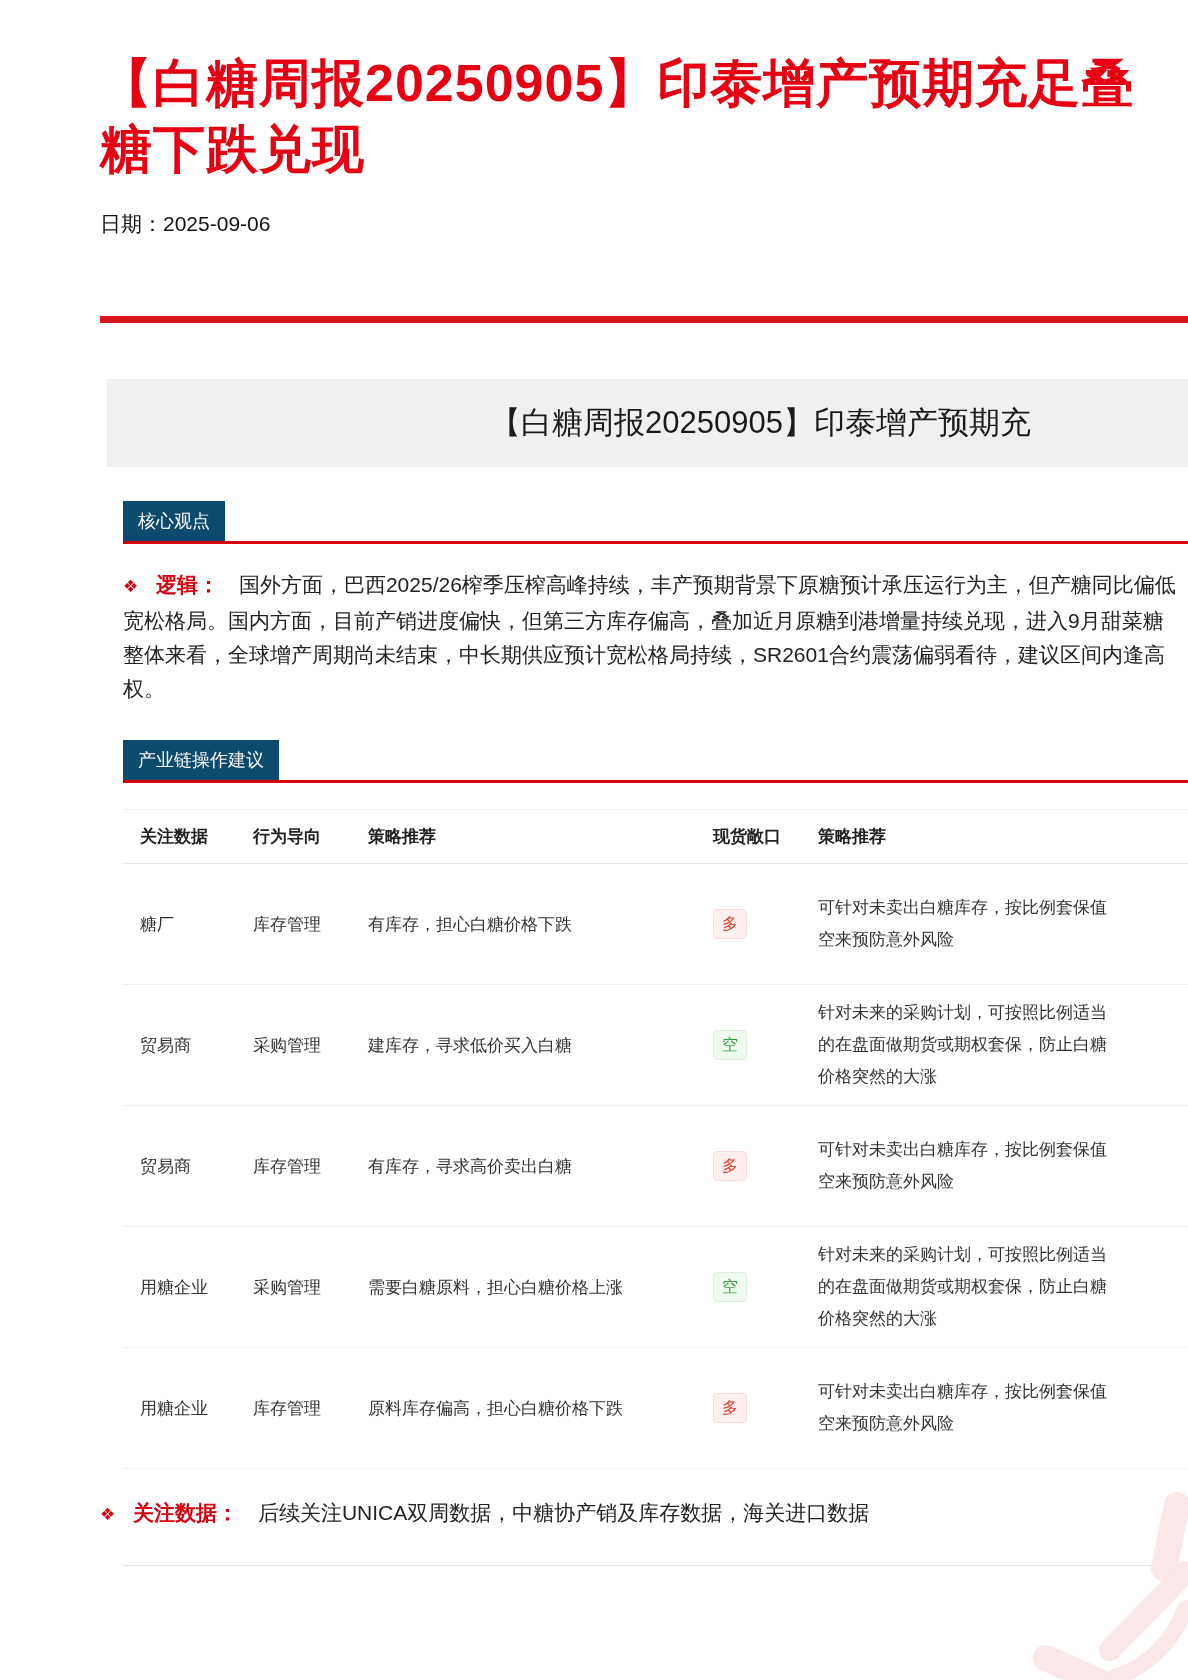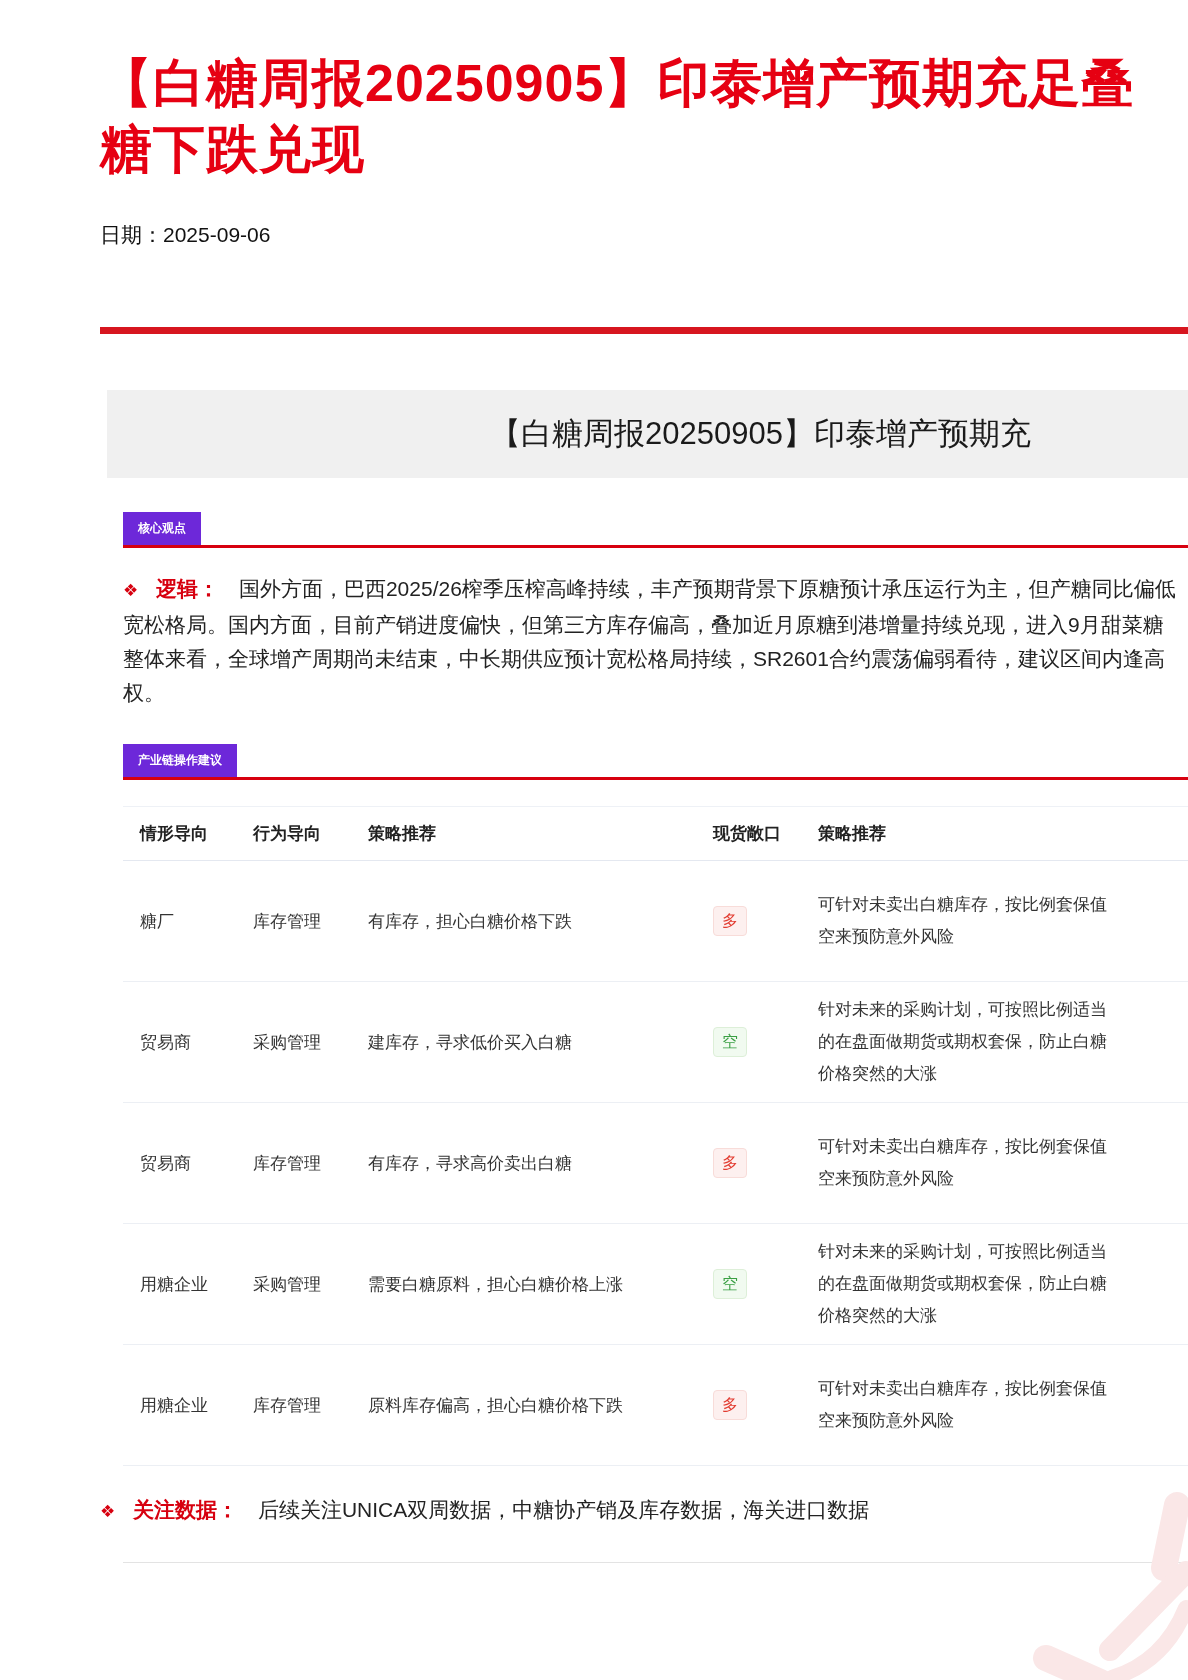--- a/index.html
+++ b/index.html
@@ -10,36 +10,36 @@
     font-family:"Liberation Sans","DejaVu Sans",sans-serif;
     color:#1a1a1a;
     position:relative;
   }
   .page { padding-left:100px; }
 
   
   .report-title { padding-top:50px; color:#e60012; font-size:52px; line-height:66px;
                   font-weight:700; letter-spacing:1px; }
   .report-title div { white-space:nowrap; }
-  .report-date { margin-top:39px; font-size:21px; color:#111111; }
+  .report-date { margin-top:28px; font-size:21px; color:#111111; }
 
   
   .red-rule { margin-top:78px; height:7px; width:1100px; background:#d7161f; }
 
   
   .banner { margin-top:56px; margin-left:7px; width:1090px; height:88px;
             background:#f0f0f0; overflow:hidden; }
   .banner-text { white-space:nowrap; line-height:88px; font-size:31px;
                  color:#1a1a1a; padding-left:383px; }
 
   
   .section { margin-left:23px; }
   .sec-label-row { margin-top:34px; border-bottom:3px solid #d7000f; width:1070px; }
-  .sec-label { display:inline-block; background:#6d28d9; color:#ffffff;
-               font-size:12px; font-weight:bold; padding:8px 15px; }
+  .sec-label { display:inline-block; background:#0c4a6e; color:#ffffff;
+               font-size:18px; font-weight:normal; padding:8px 15px; }
 
   
   .bullet-row { position:relative; margin-top:54px; font-size:21px; line-height:34px; }
   .bullet { color:#d7000f; font-size:17px; margin-right:12px; }
   .red-label { color:#d7000f; font-weight:bold; margin-right:14px; }
   .plain { color:#222222; }
   .contract { position:absolute; left:775px; top:0; white-space:nowrap; }
 
   .logic-block { margin-top:24px; font-size:21px; line-height:34px; color:#222222; }
   .logic-block .cont { white-space:nowrap; }
@@ -108,21 +108,21 @@
     </div>
   </div>
 
   <div class="section">
     <div class="sec-label-row">
       <span class="sec-label">产业链操作建议</span>
     </div>
 
     <div class="sg-table">
       <div class="t-row t-head">
-        <div class="cell">情形导向</div>
+        <div class="cell">关注数据</div>
         <div class="cell">行为导向</div>
         <div class="cell">策略推荐</div>
         <div class="cell">现货敞口</div>
         <div class="cell">策略推荐</div>
       </div>
 
       <div class="t-row t-body-row">
         <div class="cell">糖厂</div>
         <div class="cell">库存管理</div>
         <div class="cell">有库存，担心白糖价格下跌</div>

